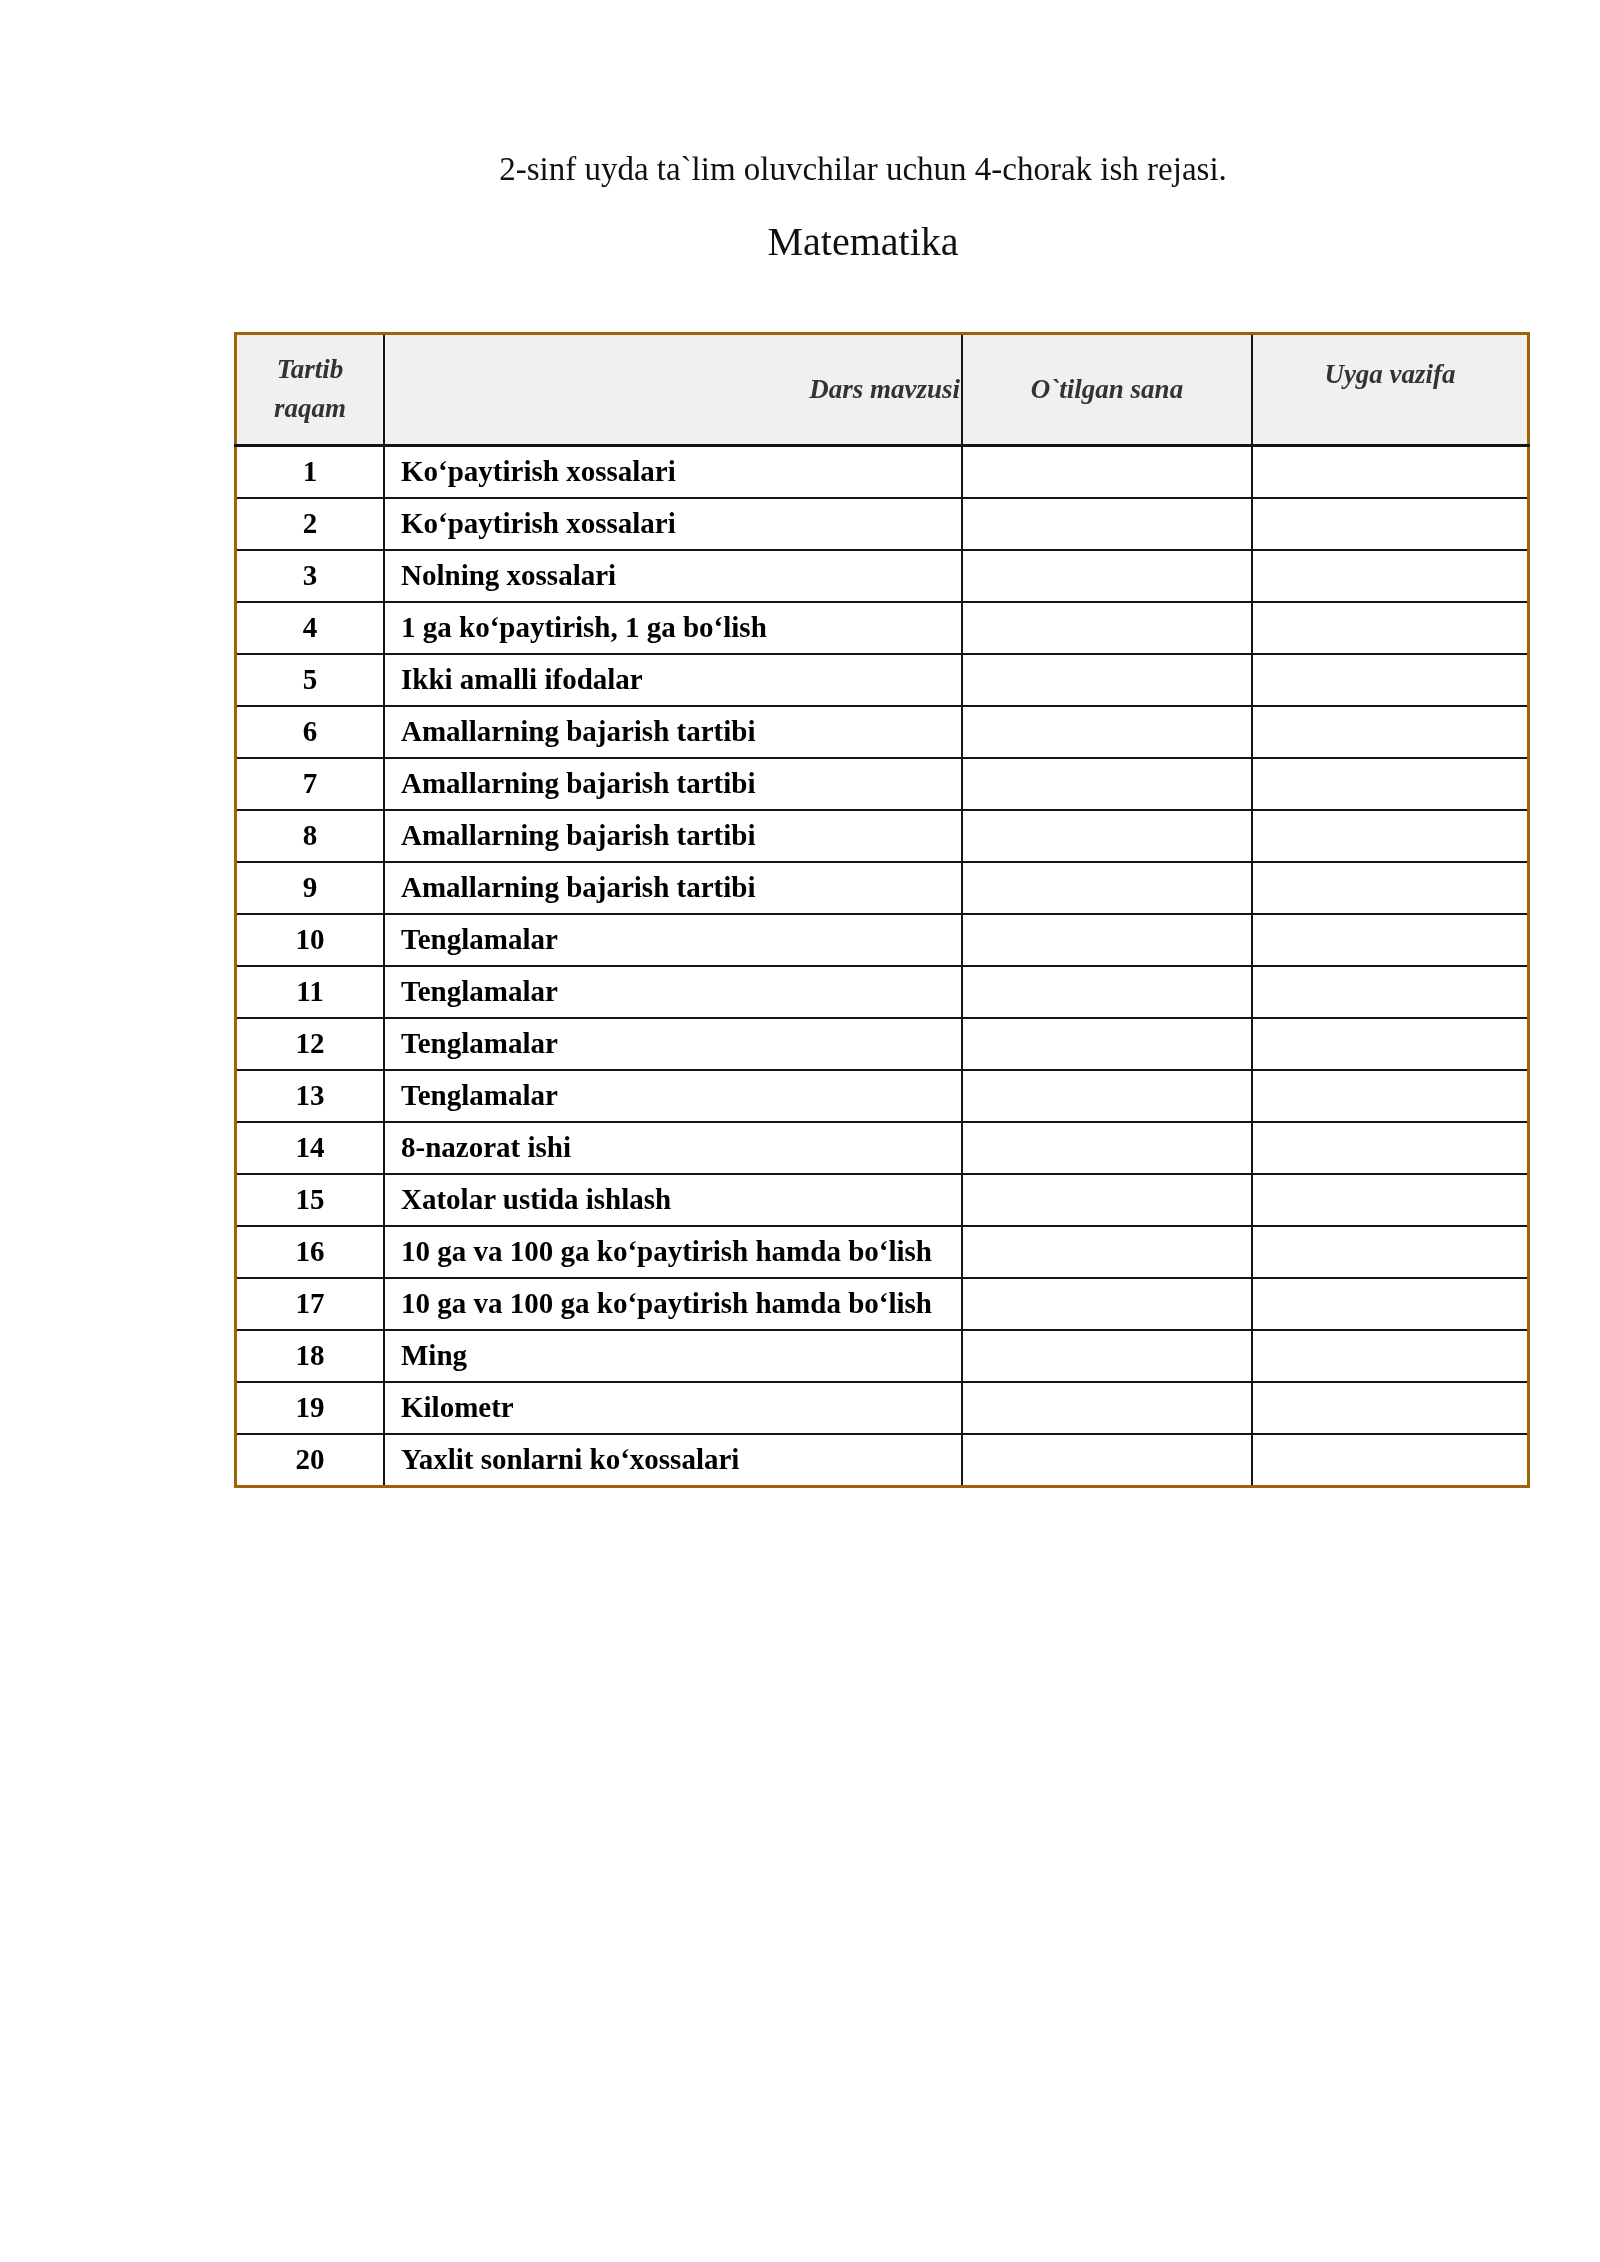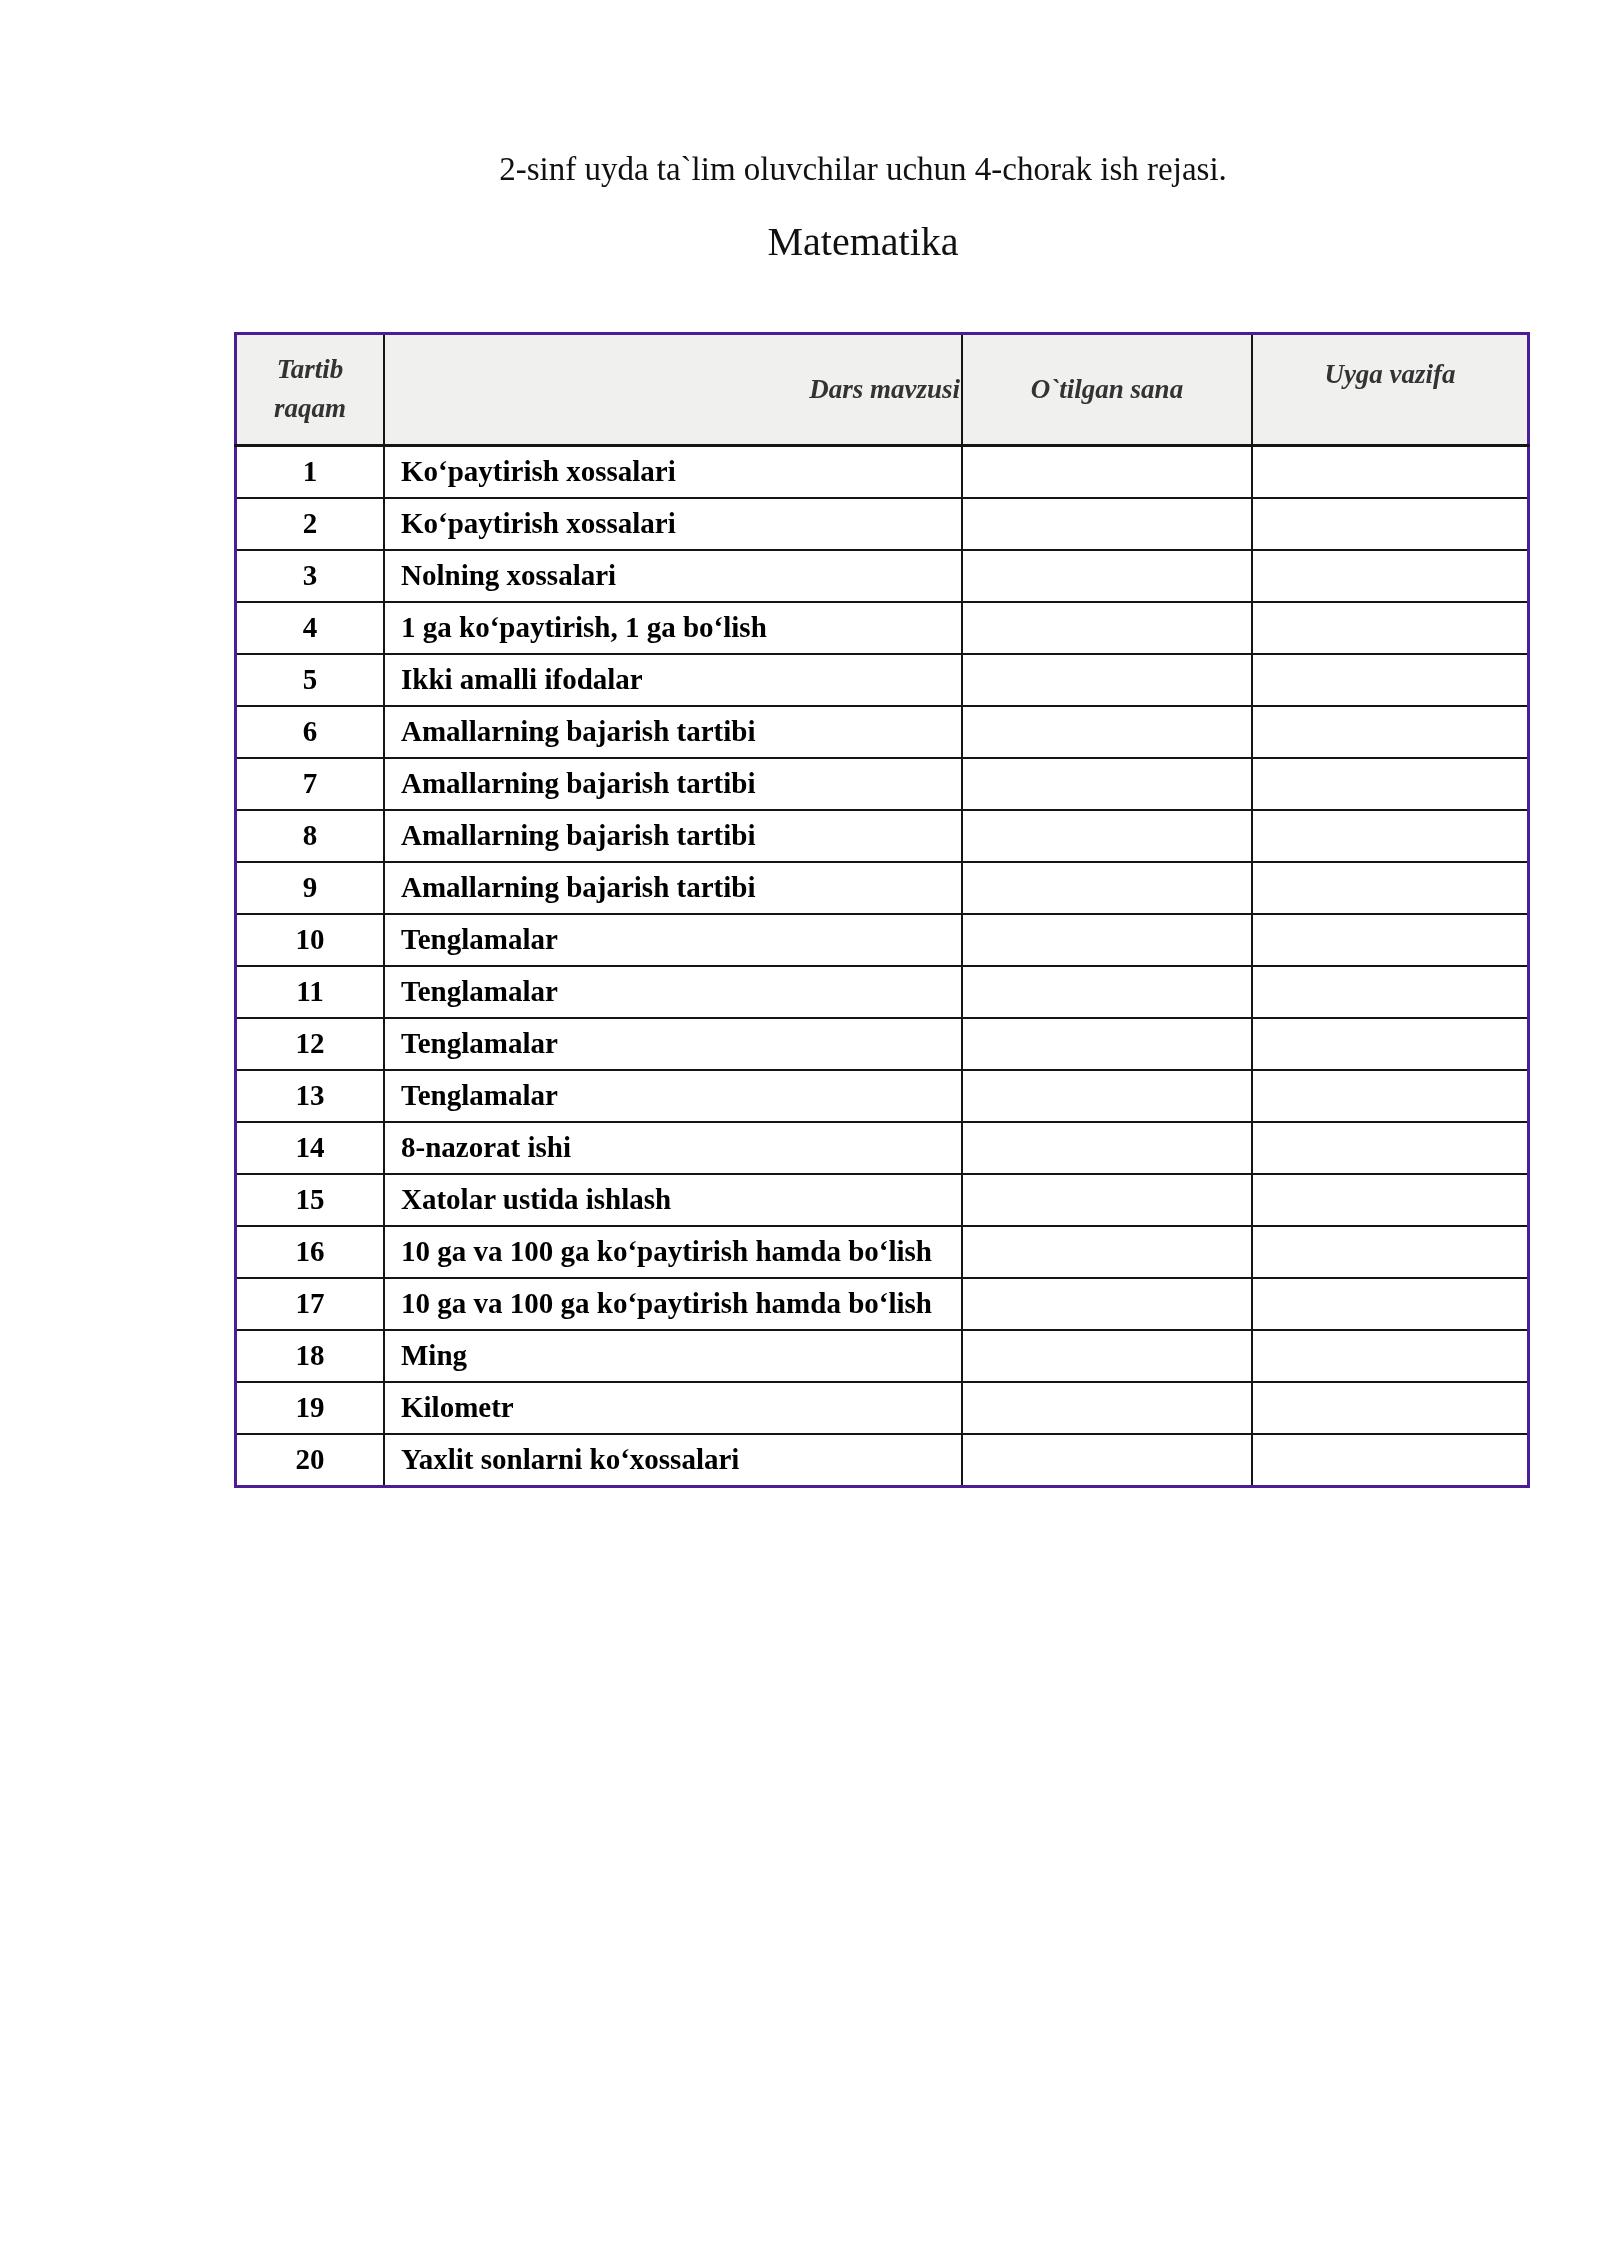--- a/index.html
+++ b/index.html
@@ -37,21 +37,21 @@
     font-weight: normal;
     text-align: center;
     color: #111111;
     line-height: 1.2;
   }
   table.plan {
     margin-top: 66px;
     border-collapse: collapse;
     table-layout: fixed;
     width: 1258px;
-    border: 3px solid #4c1d95;
+    border: 3px solid #a16207;
   }
   table.plan th, table.plan td {
     border: 2px solid #151515;
     overflow: hidden;
   }
   table.plan thead th {
     background: #f0f0ef;
     color: #333333;
     font-style: italic;
     font-weight: bold;

